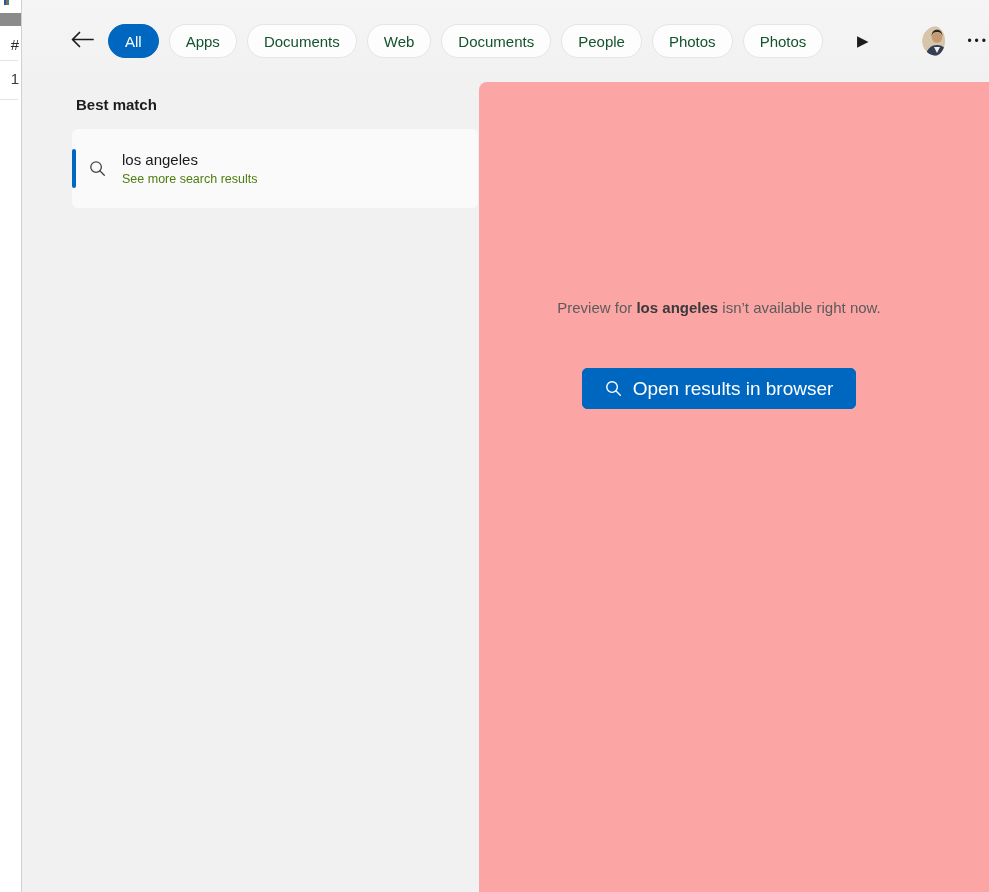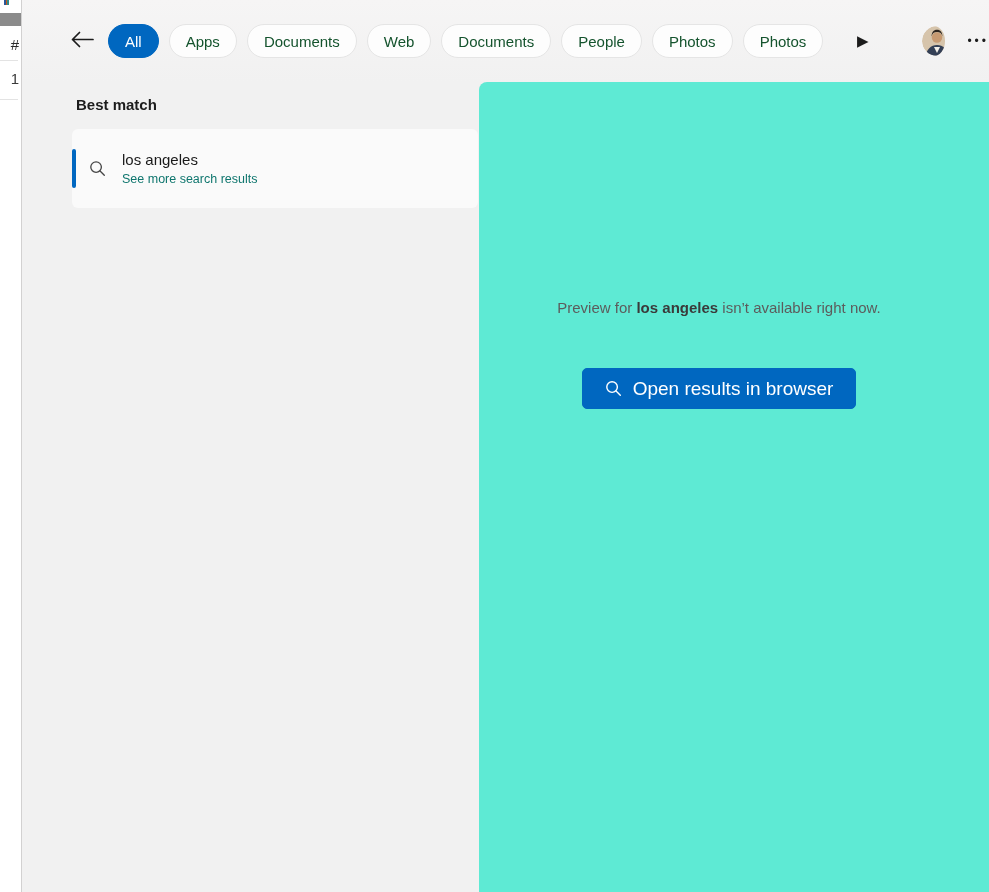--- a/index.html
+++ b/index.html
@@ -114,25 +114,25 @@
   }
   .accent-bar {
     position: absolute; left: 0; top: 20px;
     width: 4px; height: 39px;
     border-radius: 2px;
     background: #0067c0;
   }
   .result-icon { margin-left: 17px; width: 17px; height: 17px; flex-shrink: 0; }
   .result-text { margin-left: 16px; }
   .result-title { font-size: 15px; color: #1a1a1a; }
-  .result-subtitle { font-size: 12.5px; color: #0f766e; margin-top: 4px; }
+  .result-subtitle { font-size: 12.5px; color: #4d7c0f; margin-top: 4px; }
 
   .preview-panel {
     flex: 1;
-    background: #5eead4;
+    background: #fca5a5;
     border-top-left-radius: 8px;
     display: flex; flex-direction: column; align-items: center;
     padding-right: 30px;
   }
   .preview-msg {
     margin-top: 217px;
     font-size: 15px; color: #5c5c5c;
     white-space: pre-wrap;
   }
   .preview-msg .query { font-weight: bold; color: #3a3a3a; }

